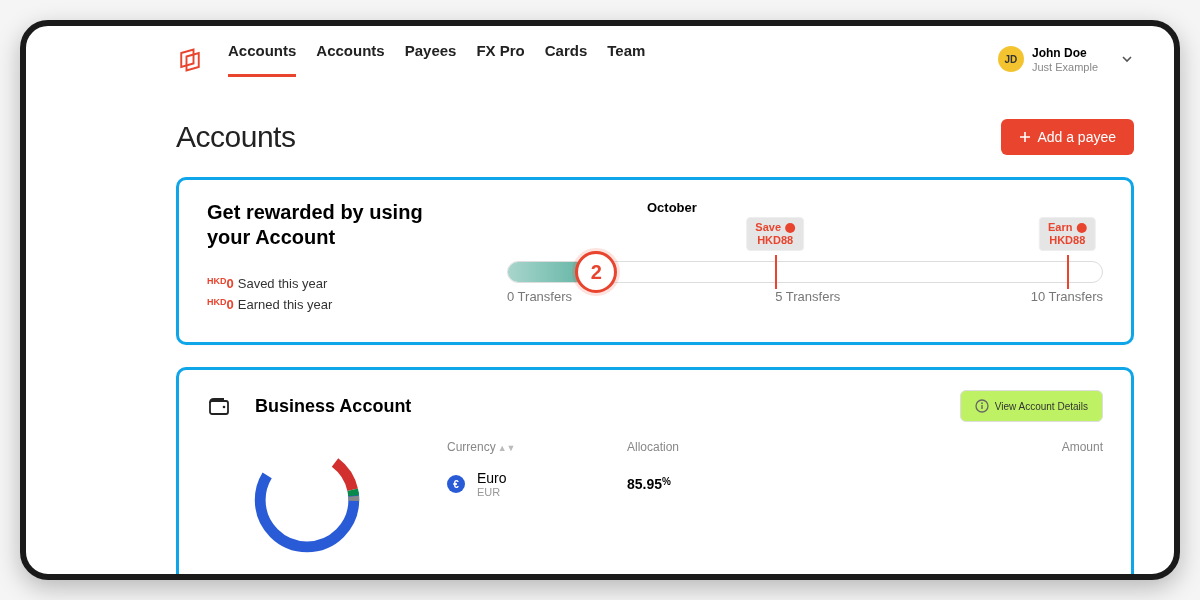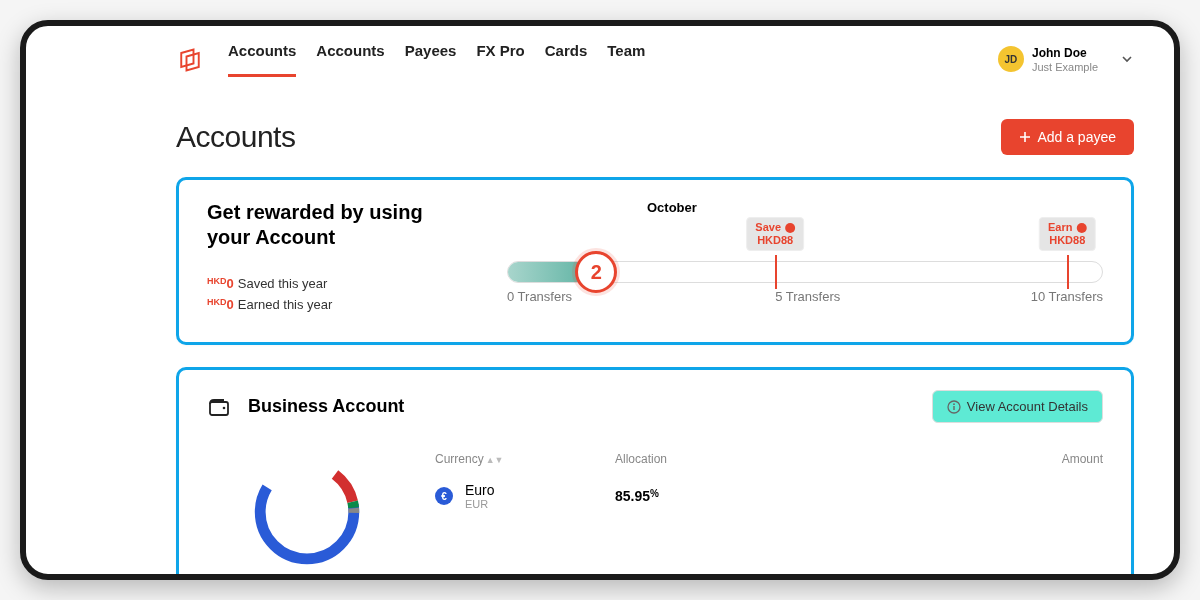--- a/index.html
+++ b/index.html
@@ -45,24 +45,24 @@
   .flag .dot { display: inline-block; width: 10px; height: 10px; border-radius: 50%; background: #e8442e; margin-left: 4px; vertical-align: middle; }
   .track { position: absolute; top: 36px; left: 0; right: 0; height: 22px; border: 1px solid #ddd; border-radius: 12px; background: #fff; }
   .marker-line { position: absolute; top: 30px; width: 2px; height: 34px; background: #e8442e; }
   .progress-fill { position: absolute; top: 37px; left: 1px; height: 20px; border-radius: 11px 0 0 11px; background: linear-gradient(90deg, #a8d5cc, #5fb3a3); }
   .progress-knob { position: absolute; top: 26px; width: 42px; height: 42px; border-radius: 50%; background: #fff; border: 3px solid #e8442e; box-shadow: 0 0 0 3px rgba(232,68,46,0.15); display: flex; align-items: center; justify-content: center; font-size: 20px; font-weight: 800; color: #e8442e; transform: translateX(-50%); }
   .tick-labels { position: absolute; top: 64px; left: 0; right: 0; display: flex; justify-content: space-between; font-size: 13px; color: #777; }
   .tick-labels span:nth-child(2){ position: absolute; left: 45%; }
   .tick-labels span:nth-child(3){ position: absolute; right: 0; }
 
   
-  .ba-header { display: flex; align-items: center; gap: 17px; margin-bottom: 29px; justify-content: center; }
+  .ba-header { display: flex; align-items: center; gap: 24px; margin-bottom: 18px; justify-content: center; }
   .ba-title { font-size: 18px; font-weight: 700; }
-  .ba-view { margin-left: auto; border: 1px solid #ddd; background: #5eead4; border-radius: 6px; padding: 8px 14px; font-size: 13px; display: flex; align-items: center; gap: 6px; cursor: pointer; color: #333; }
-  .ba-body { display: flex; gap: 28px; align-items: flex-start; }
+  .ba-view { margin-left: auto; border: 1px solid #ddd; background: #bef264; border-radius: 6px; padding: 8px 14px; font-size: 10px; display: flex; align-items: center; gap: 6px; cursor: pointer; color: #333; }
+  .ba-body { display: flex; gap: 40px; align-items: flex-start; }
   .donut-wrap { width: 200px; height: 120px; position: relative; flex-shrink: 0; }
   .table { flex: 1; }
   .table-head { display: flex; font-size: 12px; color: #888; padding-bottom: 10px; }
   .col-cur { width: 180px; }
   .col-alloc { width: 180px; }
   .col-amt { flex: 1; text-align: right; }
   .sort-glyph { font-size: 9px; margin-left: 2px; color: #bbb; }
   .table-row { display: flex; align-items: center; font-size: 14px; padding: 6px 0; }
   .cur-badge { width: 18px; height: 18px; border-radius: 50%; background: #2a5bd7; color: #fff; font-size: 10px; display: inline-flex; align-items: center; justify-content: center; margin-right: 8px; font-weight: 700; }
   .cur-name { font-weight: 500; }

